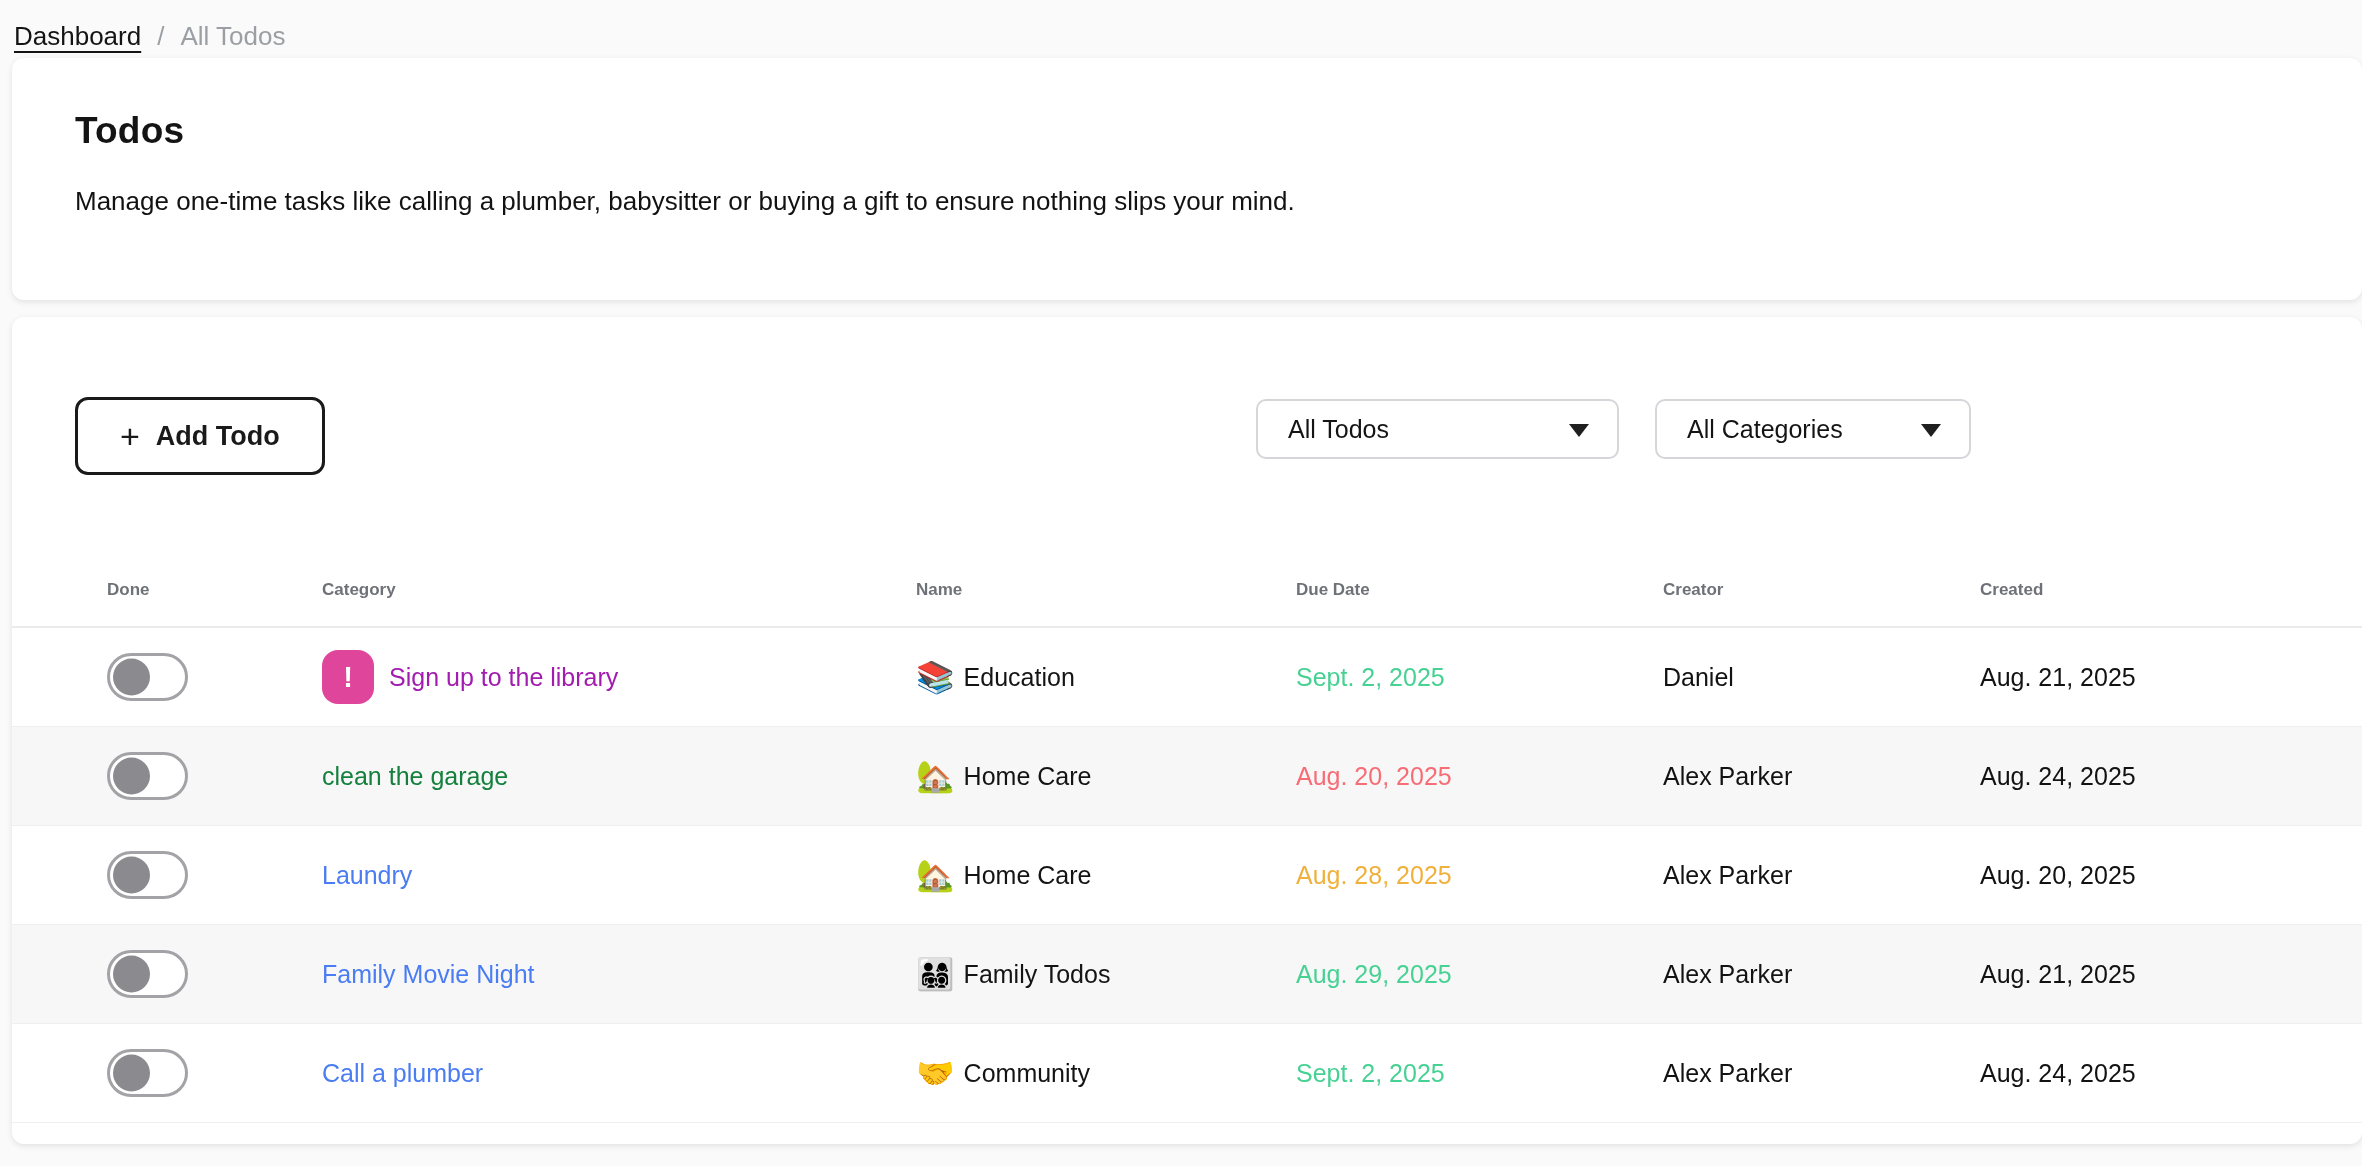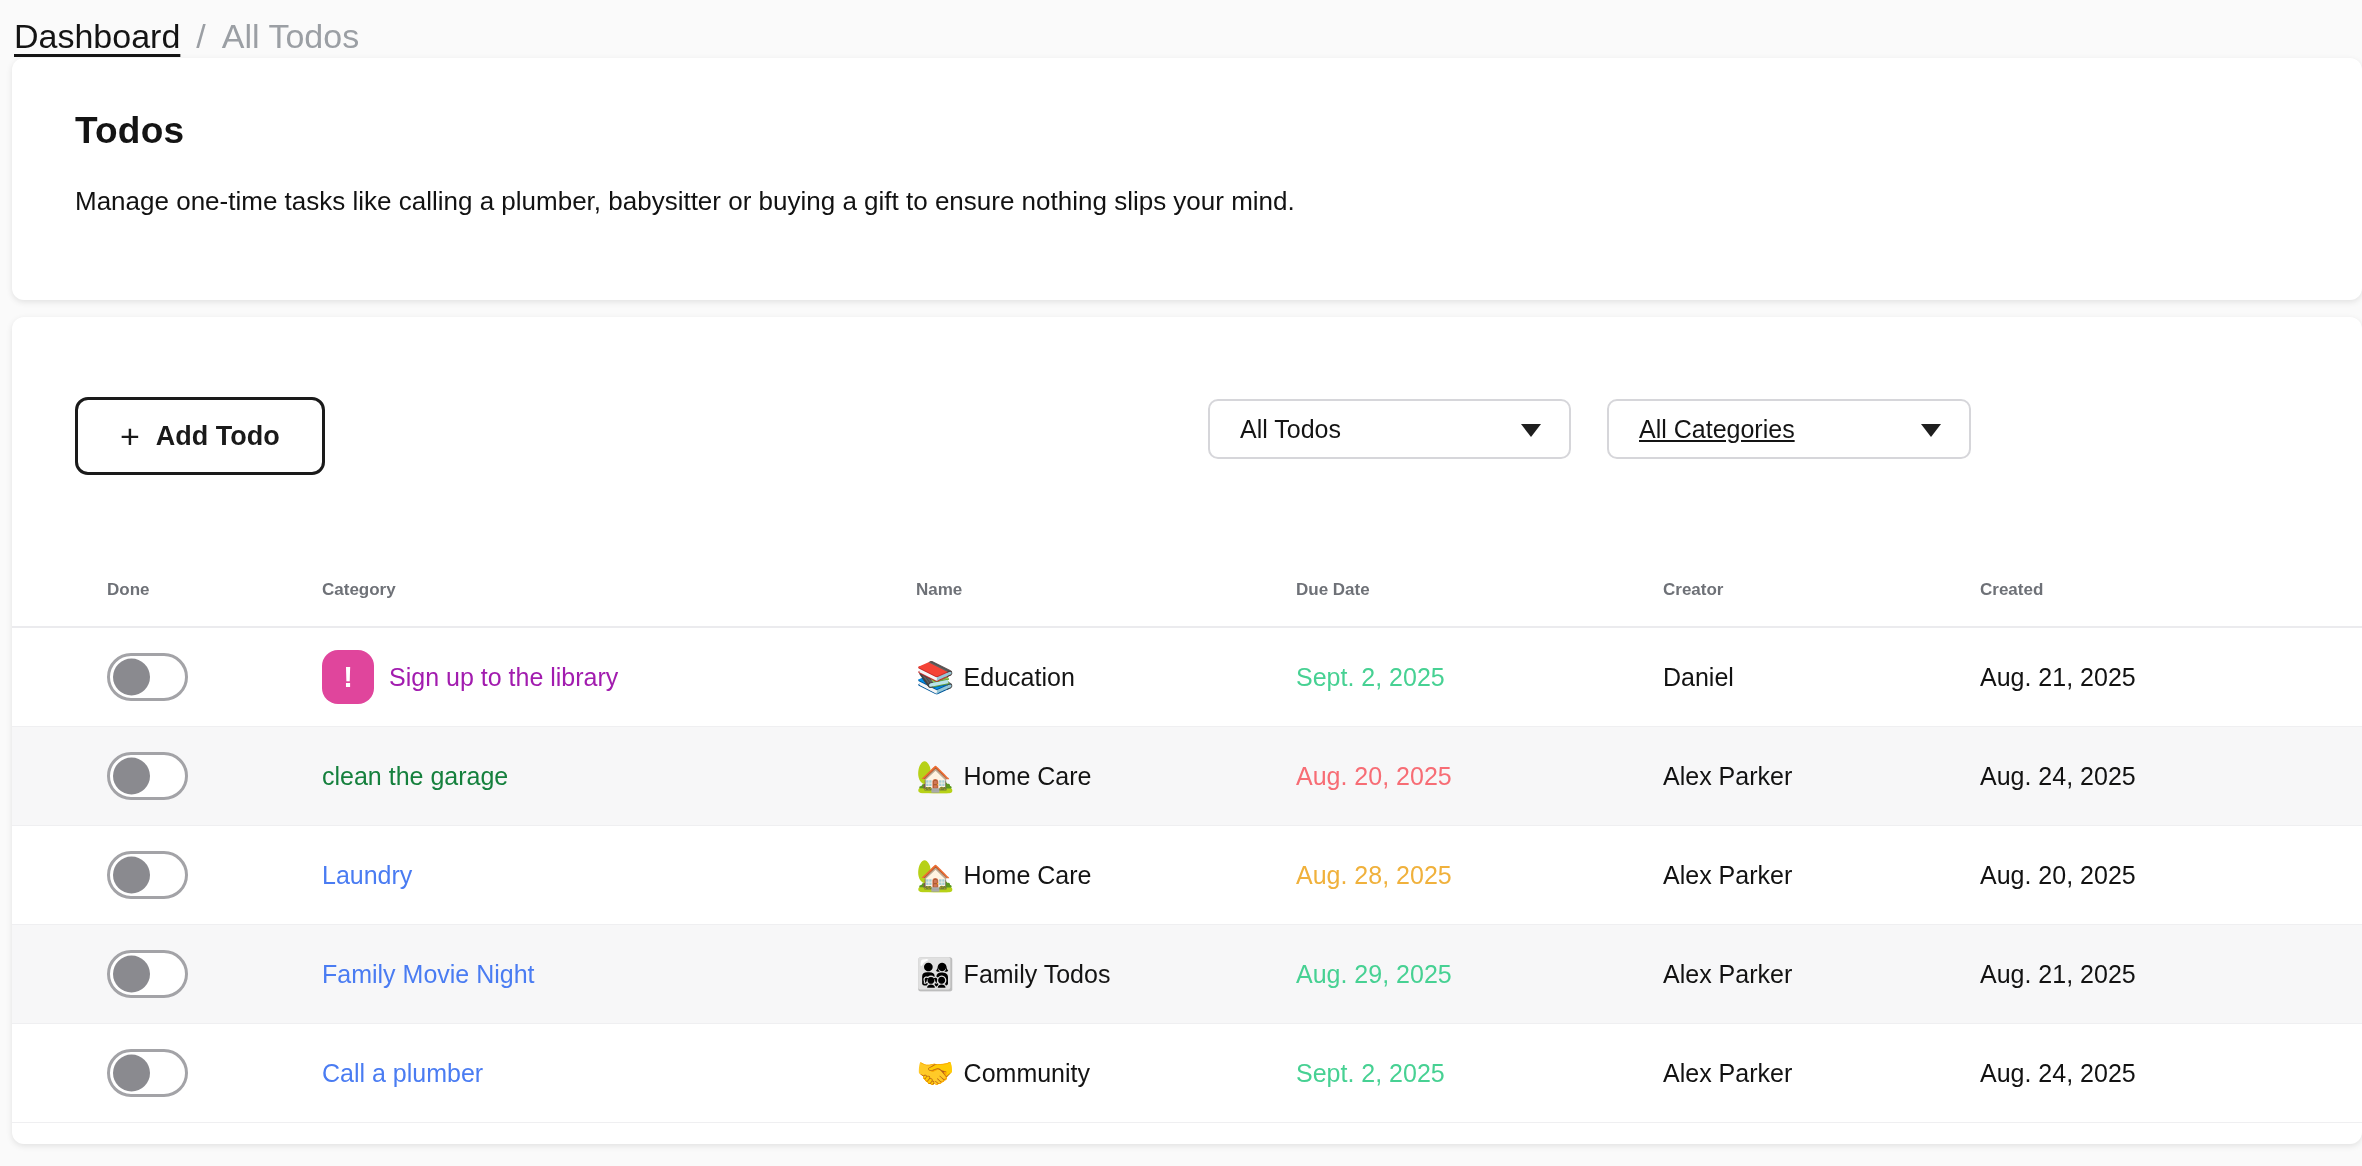--- a/index.html
+++ b/index.html
@@ -6,21 +6,21 @@
   html, body { width: 2362px; height: 1166px; overflow: hidden; }
   body {
     font-family: "Liberation Sans", sans-serif;
     background: #fafafa;
     color: #141414;
   }
 
   
   .breadcrumb {
     display: flex; align-items: center; gap: 16px;
-    padding: 14px 0 0 14px; font-size: 34px; height: 58px;
+    padding: 14px 0 0 14px; font-size: 26px; height: 58px;
   }
   .breadcrumb a.crumb-link {
     color: #141414; text-decoration: underline; text-underline-offset: 6px; cursor: pointer;
   }
   .breadcrumb .sep { color: #9b9fa4; }
   .breadcrumb .crumb-current { color: #9b9fa4; }
 
   
   .card {
     background: #ffffff;
@@ -53,21 +53,21 @@
   .filters { display: flex; gap: 36px; padding-top: 2px; }
   .select {
     position: relative;
     height: 60px; border: 2px solid #d6d6da; border-radius: 10px;
     background: #fff; display: flex; align-items: center;
     font-size: 25px; color: #141414;
     padding: 0 70px 0 30px;
     cursor: pointer;
   }
   .select.select-todos { width: 363px; }
-  .select.select-categories { width: 364px; text-decoration: underline; }
+  .select.select-categories { width: 316px; }
   .select .arrow {
     position: absolute; right: 28px; top: 50%; margin-top: -5px;
     width: 0; height: 0;
     border-left: 10px solid transparent; border-right: 10px solid transparent;
     border-top: 13px solid #1f1f1f;
   }
 
   
   .table { margin-top: 78px; }
   .trow, .thead-row {

